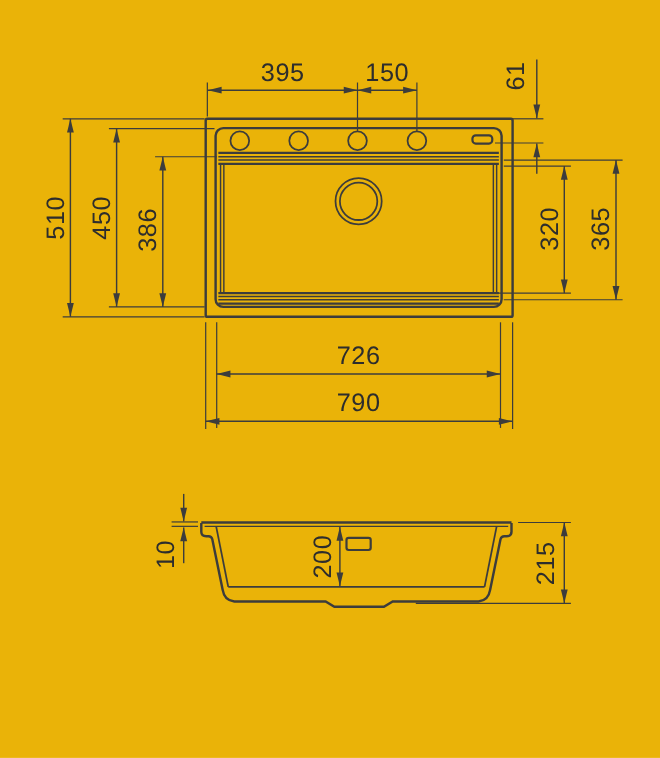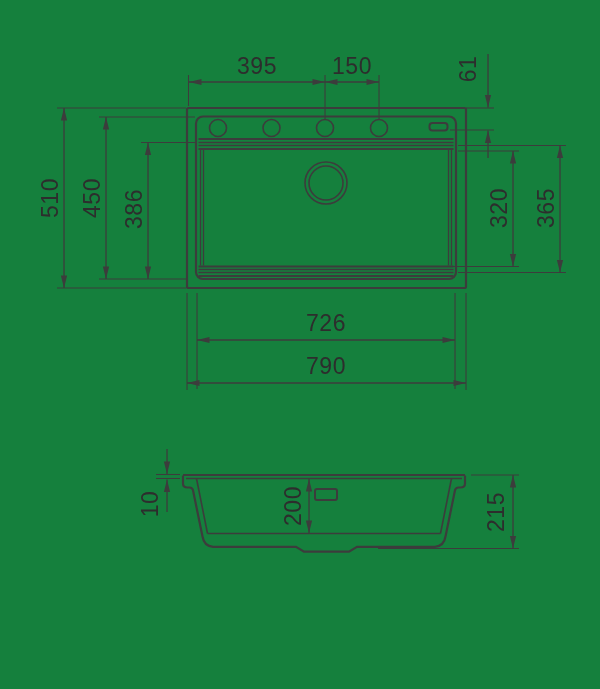--- a/index.html
+++ b/index.html
@@ -1,16 +1,16 @@
 <!DOCTYPE html>
 <html><head>
 <meta charset="utf-8">
 <style>
   html,body{margin:0;padding:0;background:#ffffff;}
-  .page{width:600px;height:689px;background:#15803d;position:relative;}
+  .page{width:600px;height:689px;background:#eab308;position:relative;}
   svg{display:block;}
   .ln{stroke:#3c3c3c;fill:none;}
   .w22{stroke-width:2.2;}
   .w20{stroke-width:2;}
   .w16{stroke-width:1.6;}
   .w13{stroke-width:1.3;}
   .w11{stroke-width:1.1;}
   .txt{fill:#2d2d2d;font-family:"Liberation Sans",sans-serif;font-size:23px;letter-spacing:0.5px;}
   .mid{text-anchor:middle;}
 </style>

